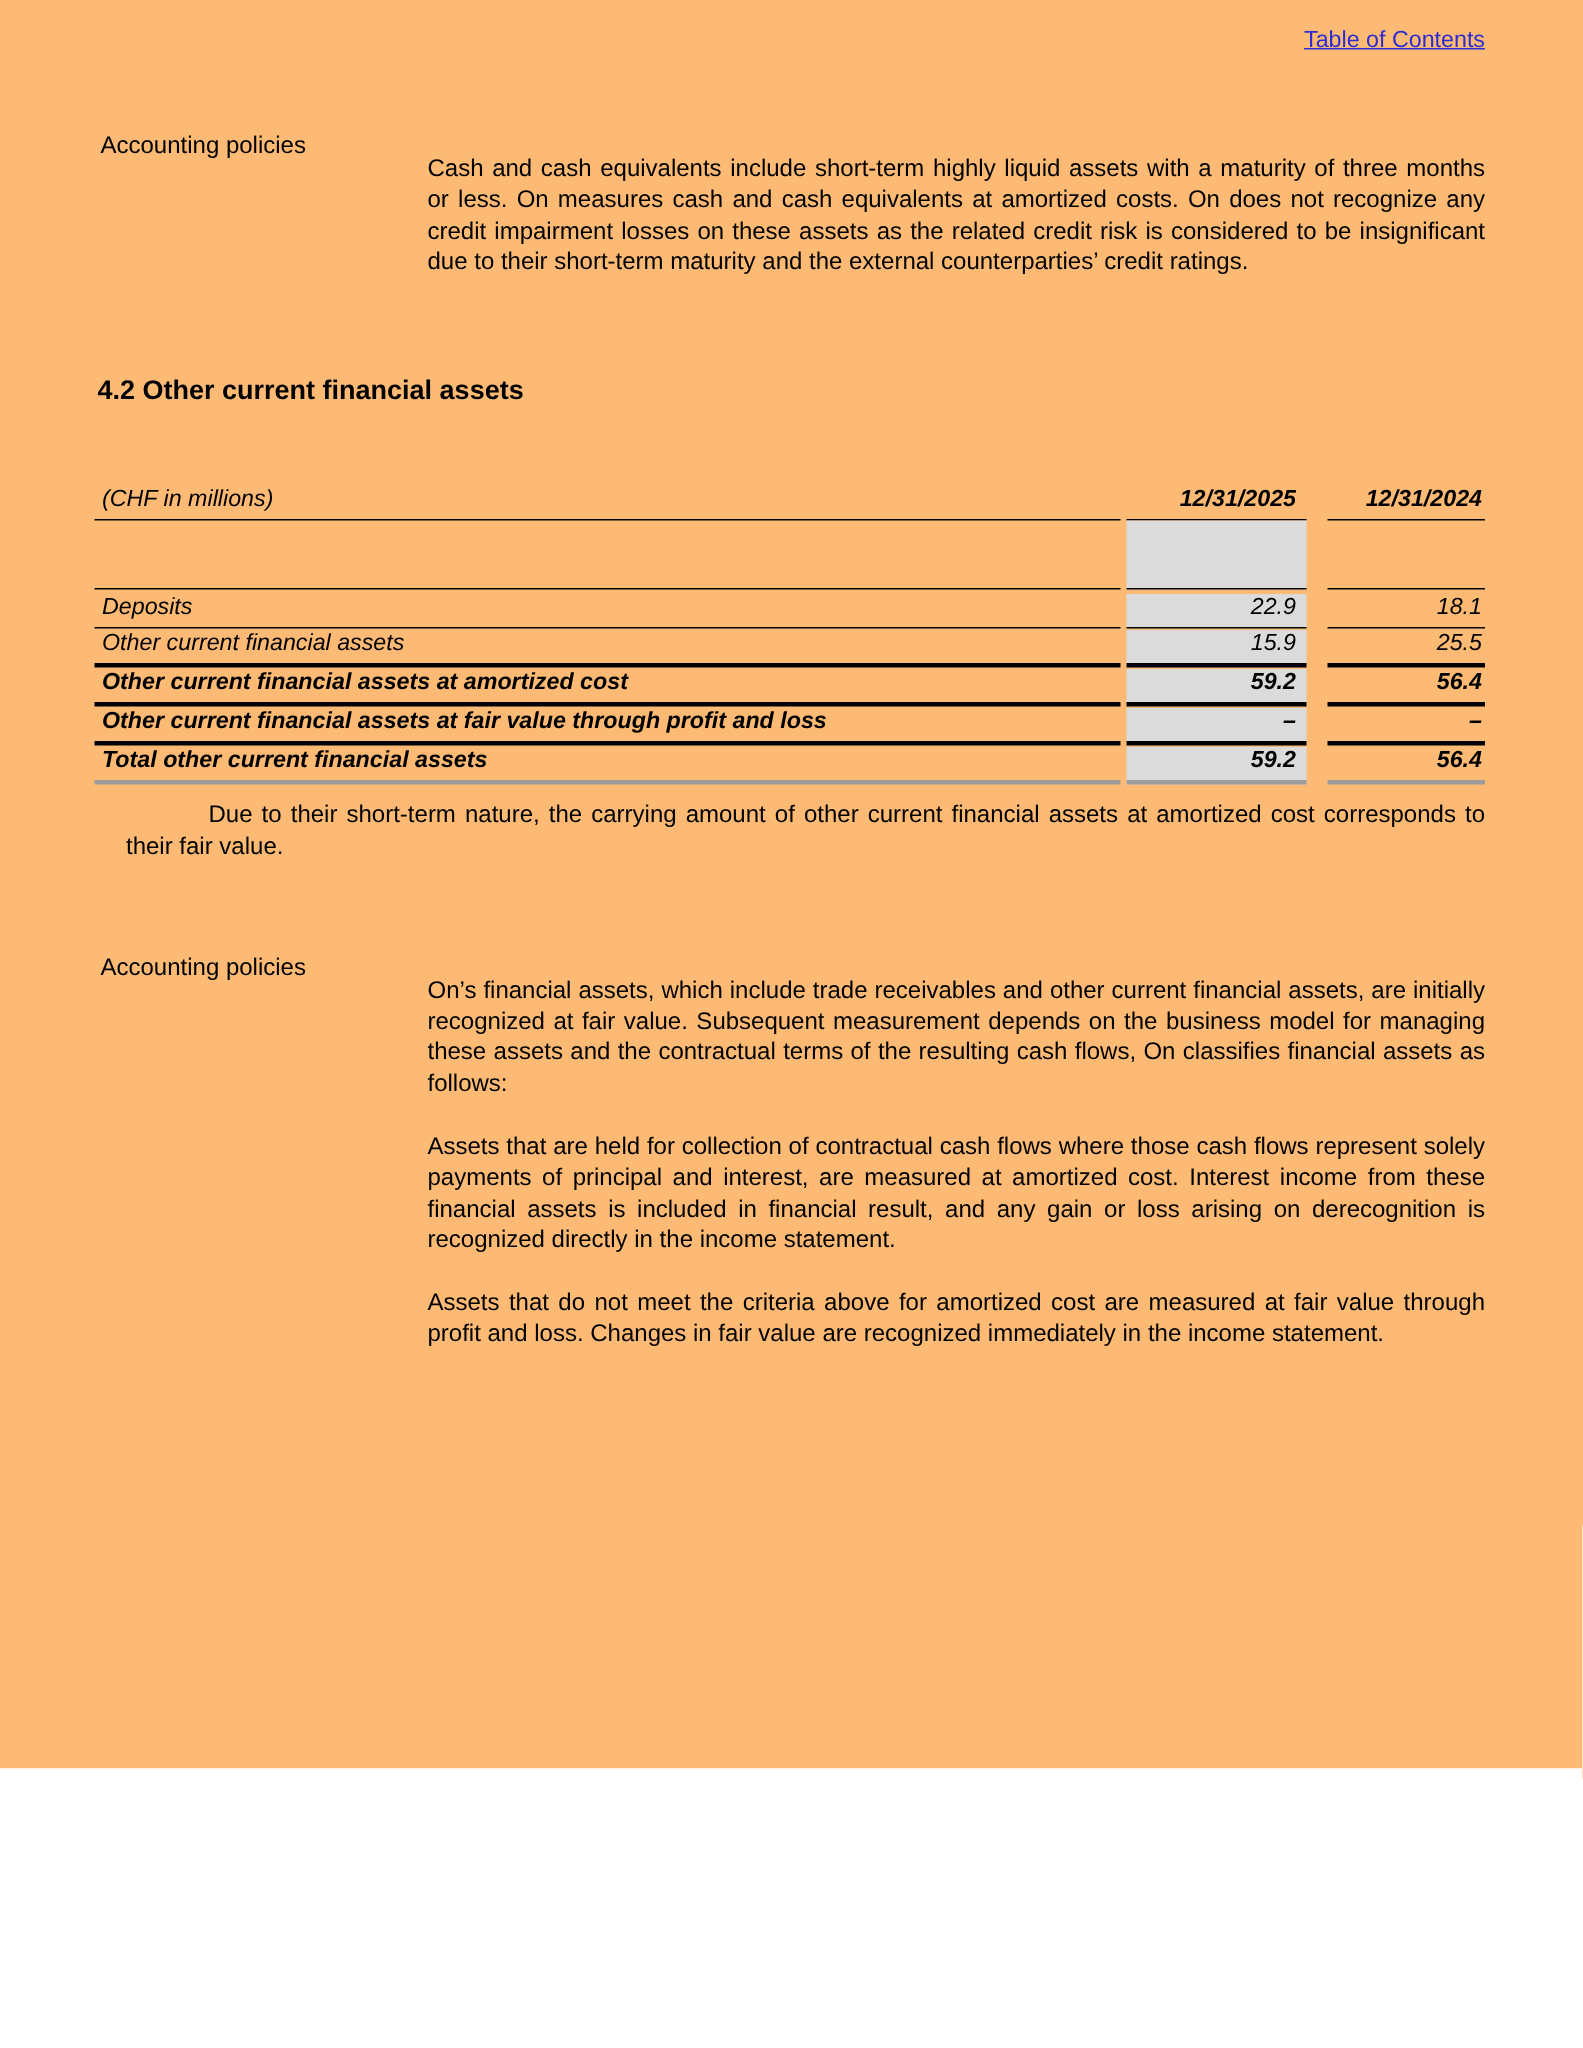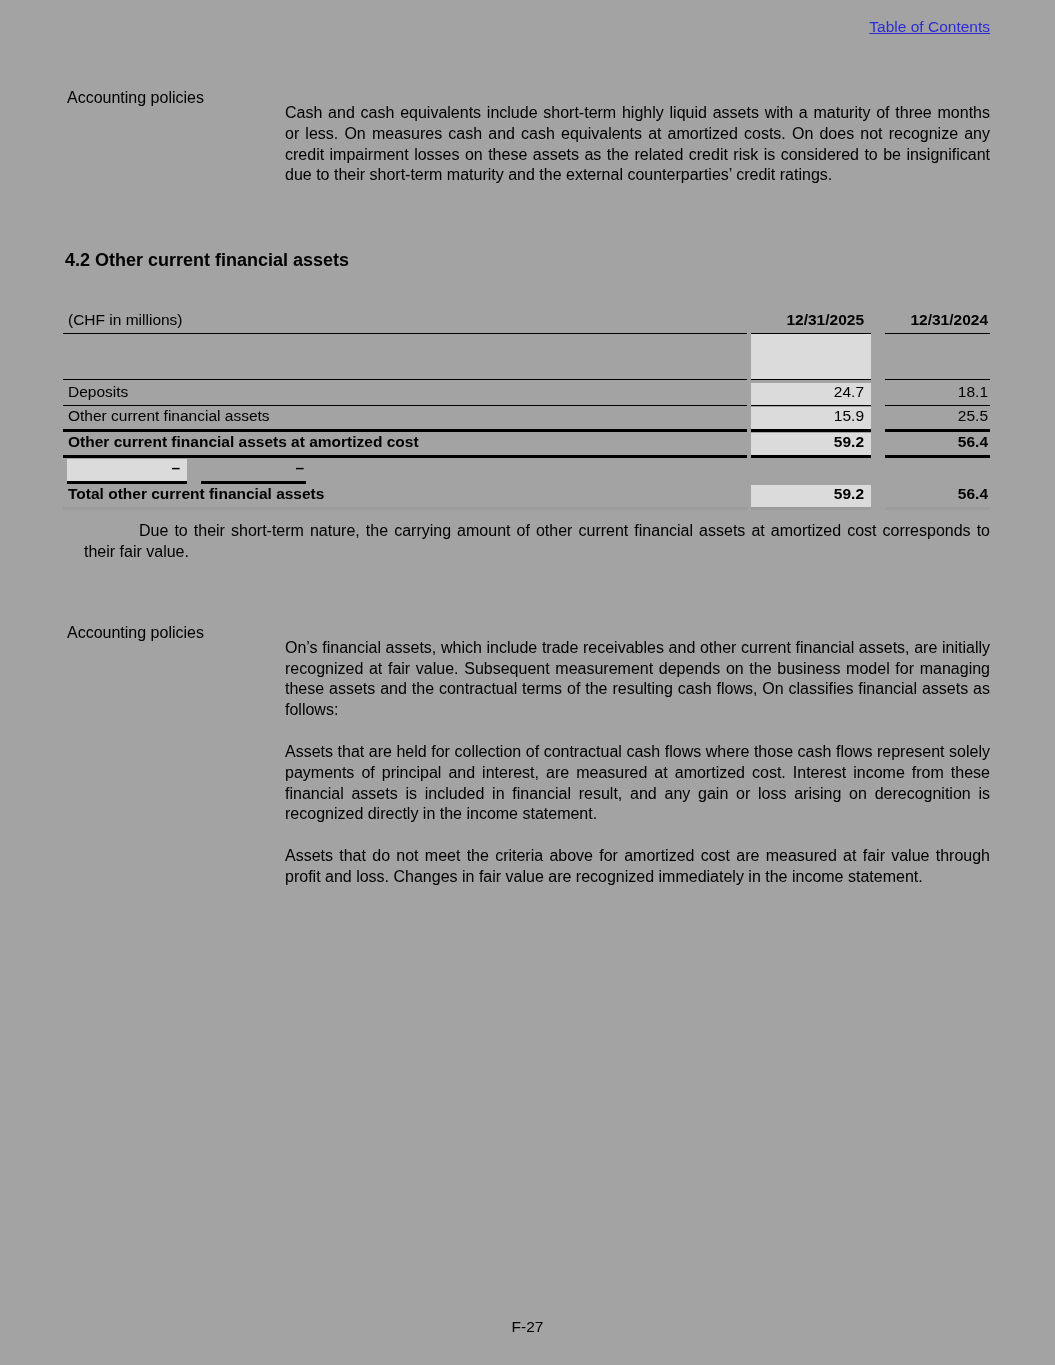--- a/index.html
+++ b/index.html
@@ -1,21 +1,21 @@
 <!DOCTYPE html>
 <html><head>
 <meta charset="utf-8">
 <style>
   * { margin: 0; padding: 0; box-sizing: border-box; }
   html, body { background: #ffffff; }
   .page {
     position: relative;
     width: 1055px;
-    height: 1365px;
-    background: #a3a3a3;
+    height: 1179px;
+    background: #fdba74;
     font-family: "Liberation Sans", "DejaVu Sans", sans-serif;
     font-size: 16px;
     color: #000000;
     overflow: hidden;
   }
   .content { padding: 0 65px 0 63px; }
 
   
   .toc-row { margin-top: 18px; text-align: right; }
   .toc-link {
@@ -45,21 +45,21 @@
 
   
   .section-heading {
     margin-top: 64px;
     font-size: 18px;
     font-weight: bold;
     padding-left: 2px;
   }
 
   
-  .fin-table { margin-top: 38px; width: 927px; }
+  .fin-table { margin-top: 51px; width: 927px; font-style: italic; }
   .trow { display: flex; align-items: flex-end; }
   .tcell { overflow: hidden; white-space: nowrap; }
   .tcell.label {
     flex: 1 1 auto;
     padding-left: 5px;
     padding-bottom: 4px;
   }
   .tcell.v2025 {
     width: 120px;
     margin-left: 4px;
@@ -137,37 +137,38 @@
 
       <div class="trow spacer">
         <div class="tcell label"></div>
         <div class="tcell v2025 shaded"></div>
         <div class="tcell v2024"></div>
       </div>
 
 
       <div class="trow data thin">
         <div class="tcell label">Deposits</div>
-        <div class="tcell v2025 shaded">24.7</div>
+        <div class="tcell v2025 shaded">22.9</div>
         <div class="tcell v2024">18.1</div>
       </div>
 
       <div class="trow data thick">
         <div class="tcell label">Other current financial assets</div>
         <div class="tcell v2025 shaded">15.9</div>
         <div class="tcell v2024">25.5</div>
       </div>
 
       <div class="trow data thick boldrow">
         <div class="tcell label">Other current financial assets at amortized cost</div>
         <div class="tcell v2025 shaded">59.2</div>
         <div class="tcell v2024">56.4</div>
       </div>
 
       <div class="trow data thick boldrow">
+        <div class="tcell label">Other current financial assets at fair value through profit and loss</div>
         <div class="tcell v2025 shaded">–</div>
         <div class="tcell v2024">–</div>
       </div>
 
       <div class="trow data graybar boldrow">
         <div class="tcell label">Total other current financial assets</div>
         <div class="tcell v2025 shaded">59.2</div>
         <div class="tcell v2024">56.4</div>
       </div>
 

